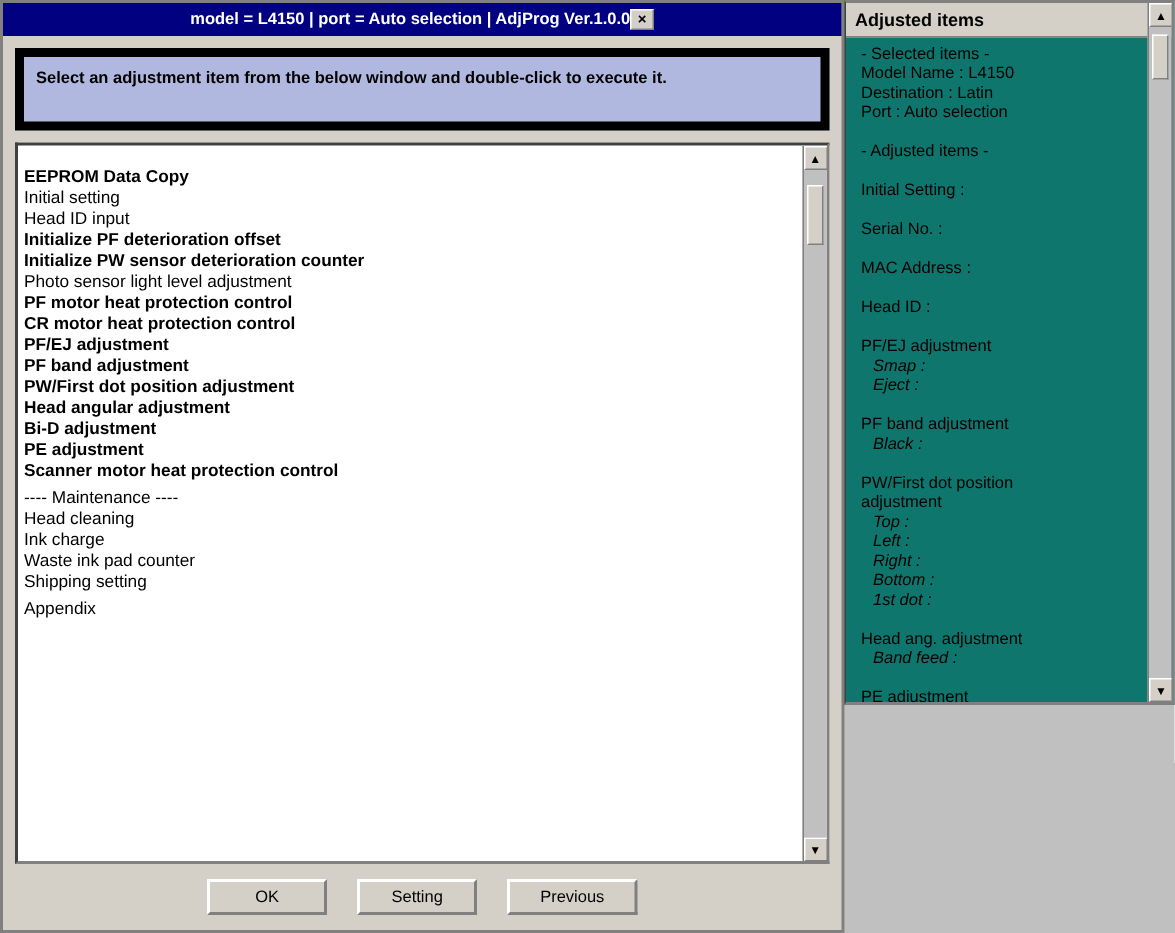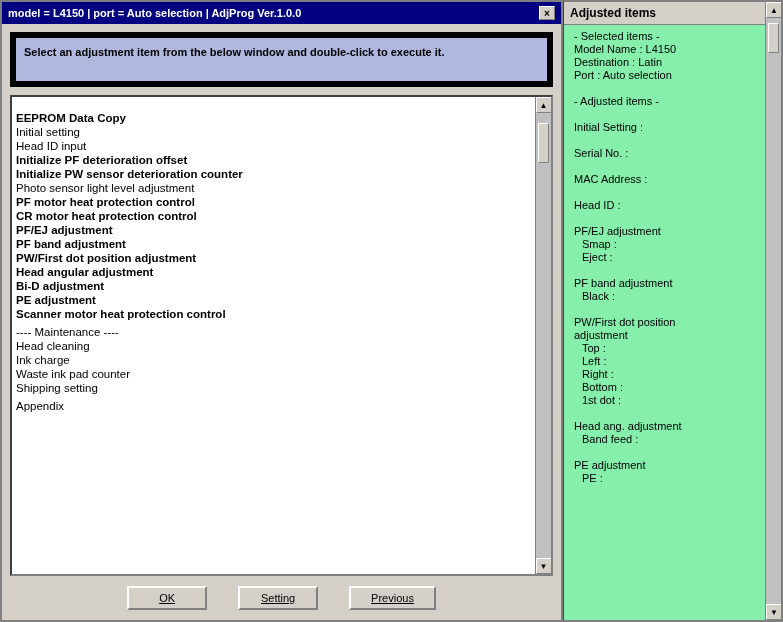--- a/index.html
+++ b/index.html
@@ -22,21 +22,21 @@
       display: flex;
       flex-direction: column;
       position: relative;
     }
 
     .title-bar {
       background: #000080;
       color: white;
       padding: 3px 6px;
       display: flex;
-      justify-content: space-between;
+      justify-content: center;
       align-items: center;
       height: 22px;
       flex-shrink: 0;
     }
 
     .title-bar-text {
       font-size: 11px;
       font-weight: bold;
       color: white;
     }
@@ -146,43 +146,42 @@
       height: 40px;
       background: #d4d0c8;
       border: 1px solid #808080;
       border-top-color: #ffffff;
       border-left-color: #ffffff;
     }
 
     .button-bar {
       display: flex;
       justify-content: center;
-      gap: 31px;
+      gap: 20px;
       padding: 10px 8px;
       flex-shrink: 0;
-      text-decoration: underline;
     }
 
     .win-btn {
       background: #d4d0c8;
       border: 2px solid #808080;
       border-top-color: #ffffff;
       border-left-color: #ffffff;
       padding: 4px 20px;
       font-size: 11px;
       cursor: pointer;
       min-width: 80px;
       text-align: center;
     }
 
     
     .right-panel {
       width: 220px;
-      height: 622px;
-      background: #86efac;
+      height: 470px;
+      background: #0f766e;
       border: 2px solid #808080;
       border-left: 1px solid #404040;
       display: flex;
       flex-direction: column;
       overflow: hidden;
       position: relative;
     }
 
     .right-panel-title {
       background: #d4d0c8;
@@ -213,20 +212,21 @@
     }
 
     .right-item {
       font-size: 11px;
       color: #000;
       margin: 1px 4px;
     }
 
     .right-item.indented {
       padding-left: 8px;
+      font-style: italic;
     }
   </style>
 </head>
 <body>
 
 <div class="main-window">
   <div class="title-bar">
     <span class="title-bar-text">model = L4150 | port = Auto selection | AdjProg Ver.1.0.0</span>
     <button class="close-btn">×</button>
   </div>

